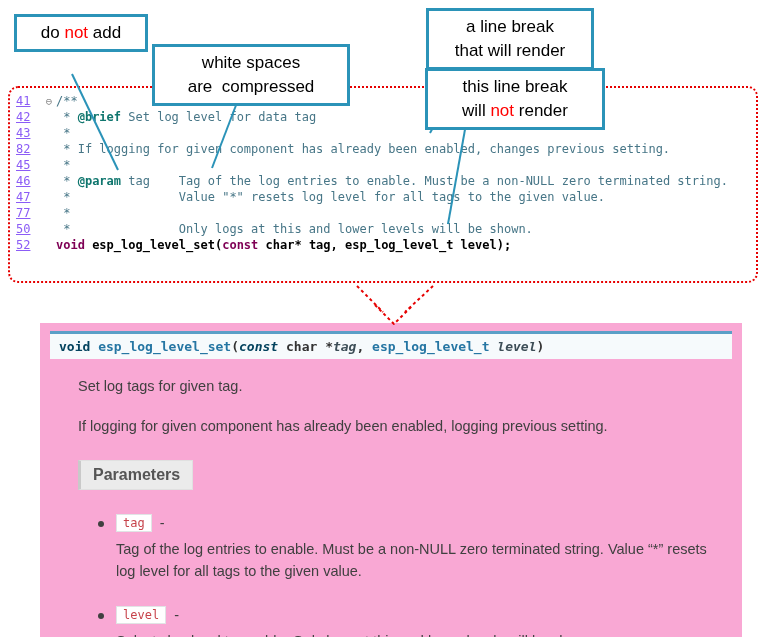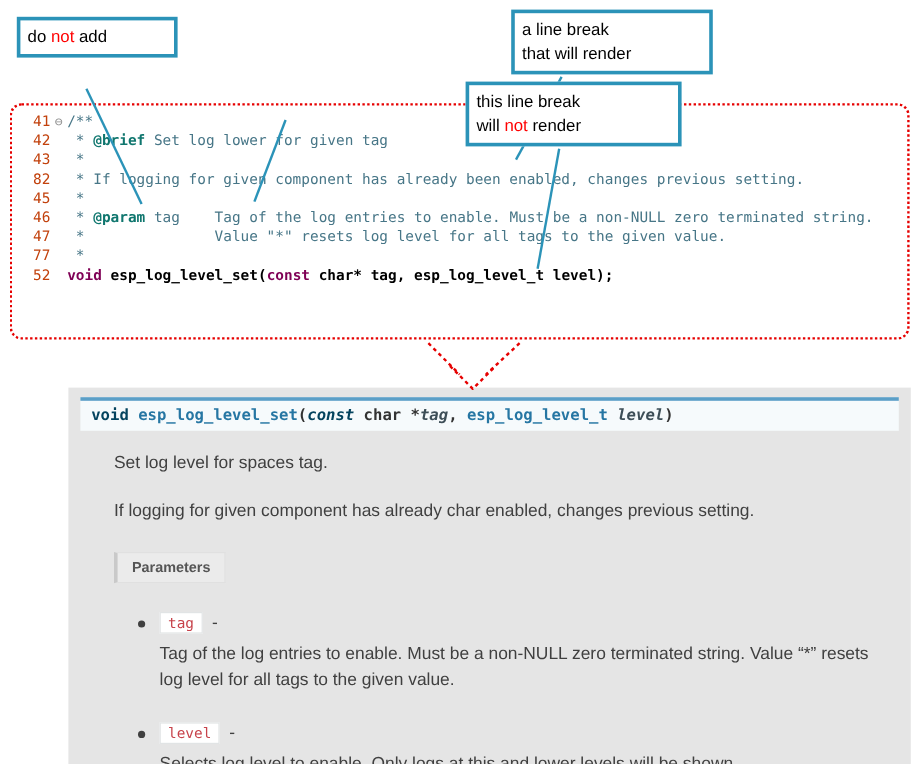--- a/index.html
+++ b/index.html
@@ -8,58 +8,58 @@
 
   
   .overlay { position:absolute; left:0; top:0; z-index:2; pointer-events:none; }
 
   
   .code-block { position:absolute; left:8px; top:86px; width:750px; height:197px;
                 box-sizing:border-box; border:2px dotted #e60000; border-radius:10px;
                 background:#fff; z-index:1; padding:5px 0 0 6px;
                 font-family:"DejaVu Sans Mono", monospace; font-size:12px; }
   .code-line { height:16px; line-height:16px; white-space:pre; }
-  .ln   { display:inline-block; width:26px; text-align:right; color:#c2410c; }
+  .ln   { display:inline-block; width:26px; color:#8b5cf6;text-decoration:underline; }
   .fold { display:inline-block; width:14px; text-align:center; color:#8d8d8d; font-size:11px; }
   .cmt  { color:#477687; }
   .tagb { color:#0f766e; font-weight:bold; }
   .kw   { color:#7f0055; font-weight:bold; }
   .fn   { color:#000; font-weight:bold; }
   .pln  { color:#000; font-weight:bold; }
 
   
   .callout { position:absolute; z-index:3; background:#fff; border:3px solid #2b93b8;
-             font-size:14px; color:#000; padding:4px 6px; line-height:1.42; }
+             text-align:center; font-size:17px; color:#000; padding:4px 6px; line-height:1.42; }
   .co-line { white-space:pre; }
   .red { color:#f00; }
   .co-1 { left:14px;  top:14px; width:116px; }
   .co-2 { left:152px; top:44px; width:180px; }
   .co-3 { left:426px; top:8px;  width:150px; }
-  .co-4 { left:388px; top:68px; width:162px; }
+  .co-4 { left:425px; top:68px; width:162px; }
 
   
-  .doc-panel { position:absolute; left:57px; top:323px; width:702px; height:314px;
-               background:#e5e5e5; z-index:1; box-sizing:border-box; overflow:hidden; }
+  .doc-panel { position:absolute; left:40px; top:323px; width:702px; height:314px;
+               background:#f9a8d4; z-index:1; box-sizing:border-box; overflow:hidden; }
   .sig { margin:8px 10px 0 10px; border-top:3px solid #5b9fc7; background:#f6fafc;
          padding:5px 9px; font-family:"DejaVu Sans Mono", monospace; font-size:13px;
          white-space:pre; }
   .s-kw    { color:#04435e; font-weight:bold; }
   .s-kwi   { color:#04435e; font-weight:bold; font-style:italic; }
   .s-name  { color:#2676a3; font-weight:bold; }
   .s-pln   { color:#333;    font-weight:bold; }
   .s-type  { color:#2676a3; font-weight:bold; }
   .s-param { color:#3d4e57; font-weight:bold; font-style:italic; }
 
   .doc-body { padding:0 20px 0 38px; color:#404040; font-size:14.5px; }
   .doc-body p { margin:0; line-height:1.5; }
   .p-brief { margin-top:17px !important; }
   .p-desc  { margin-top:18px !important; }
   .params-label { display:inline-block; margin-top:22px; background:#ebebeb;
                   border:1px solid #e0e0e0; border-left:3px solid #c9c9c9;
-                  padding:5px 12px; font-weight:bold; font-size:12px; color:#555; }
+                  padding:5px 12px; font-weight:bold; font-size:16px; color:#555; }
   .param-item { display:flex; margin-top:24px; }
   .bullet { width:6px; height:6px; border-radius:50%; background:#404040;
             margin:7px 12px 0 20px; flex:none; }
   .param-content { width:600px; }
   .chip-row { display:flex; align-items:center; gap:8px; }
   .chip { font-family:"DejaVu Sans Mono", monospace; font-size:12px; color:#c7434b;
           background:#fff; border:1px solid #e1e4e5; padding:1px 6px; }
   .param-desc { margin-top:6px; line-height:1.55; }
 </style>
 </head>
@@ -74,51 +74,56 @@
     <line x1="466" y1="124" x2="448" y2="224" stroke="#2b93b8" stroke-width="2"></line>
     <g stroke="#e60000" stroke-width="2" fill="none" stroke-dasharray="3,3" stroke-linejoin="round">
       <path d="M357,286 L383,312"></path>
       <path d="M433,286 L405,312"></path>
       <path d="M375,305 L394,324 L413,305"></path>
     </g>
   </svg>
 
   <div class="code-block">
     <div class="code-line"><span class="ln">41</span><span class="fold">⊖</span><span class="cmt">/**</span></div>
-    <div class="code-line"><span class="ln">42</span><span class="fold"></span><span class="cmt"> * </span><span class="tagb">@brief</span><span class="cmt"> Set log lower for given tag</span></div>
+    <div class="code-line"><span class="ln">42</span><span class="fold"></span><span class="cmt"> * </span><span class="tagb">@brief</span><span class="cmt"> Set log level for data tag</span></div>
     <div class="code-line"><span class="ln">43</span><span class="fold"></span><span class="cmt"> *</span></div>
     <div class="code-line"><span class="ln">82</span><span class="fold"></span><span class="cmt"> * If logging for given component has already been enabled, changes previous setting.</span></div>
     <div class="code-line"><span class="ln">45</span><span class="fold"></span><span class="cmt"> *</span></div>
     <div class="code-line"><span class="ln">46</span><span class="fold"></span><span class="cmt"> * </span><span class="tagb">@param</span><span class="cmt"> tag    Tag of the log entries to enable. Must be a non-NULL zero terminated string.</span></div>
     <div class="code-line"><span class="ln">47</span><span class="fold"></span><span class="cmt"> *               Value "*" resets log level for all tags to the given value.</span></div>
     <div class="code-line"><span class="ln">77</span><span class="fold"></span><span class="cmt"> *</span></div>
+    <div class="code-line"><span class="ln">50</span><span class="fold"></span><span class="cmt"> *               Only logs at this and lower levels will be shown.</span></div>
     <div class="code-line"><span class="ln">52</span><span class="fold"></span><span class="kw">void </span><span class="fn">esp_log_level_set</span><span class="pln">(</span><span class="kw">const</span><span class="pln"> char* tag, esp_log_level_t level);</span></div>
   </div>
 
   <div class="callout co-1">
     <div class="co-line"><span>do </span><span class="red">not</span><span> add</span></div>
   </div>
 
+  <div class="callout co-2">
+    <div class="co-line">white spaces</div>
+    <div class="co-line">are  compressed</div>
+  </div>
 
   <div class="callout co-3">
     <div class="co-line">a line break</div>
     <div class="co-line">that will render</div>
   </div>
 
   <div class="callout co-4">
     <div class="co-line">this line break</div>
     <div class="co-line"><span>will </span><span class="red">not</span><span> render</span></div>
   </div>
 
   <div class="doc-panel">
     <div class="sig"><span class="s-kw">void </span><span class="s-name">esp_log_level_set</span><span class="s-pln">(</span><span class="s-kwi">const</span><span class="s-pln"> char *</span><span class="s-param">tag</span><span class="s-pln">, </span><span class="s-type">esp_log_level_t </span><span class="s-param">level</span><span class="s-pln">)</span></div>
 
     <div class="doc-body">
-      <p class="p-brief">Set log level for spaces tag.</p>
-      <p class="p-desc">If logging for given component has already char enabled, changes previous setting.</p>
+      <p class="p-brief">Set log tags for given tag.</p>
+      <p class="p-desc">If logging for given component has already been enabled, logging previous setting.</p>
 
       <div class="params-label">Parameters</div>
 
       <div class="param-item">
         <div class="bullet"></div>
         <div class="param-content">
           <div class="chip-row">
             <span class="chip">tag</span>
             <span>-</span>
           </div>

